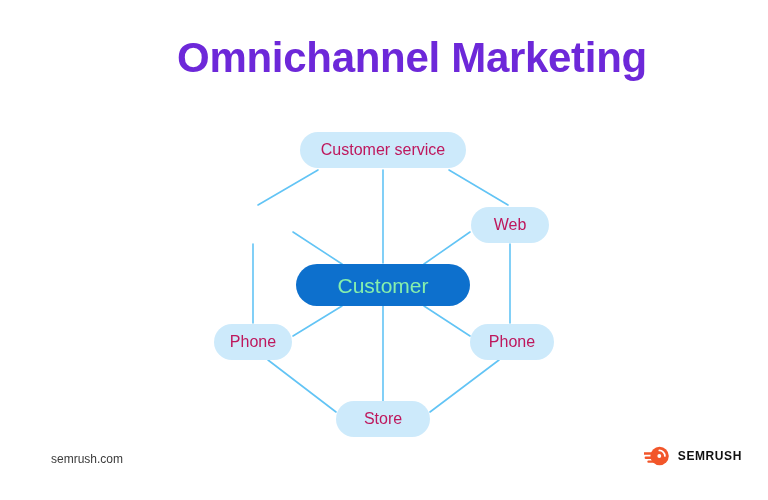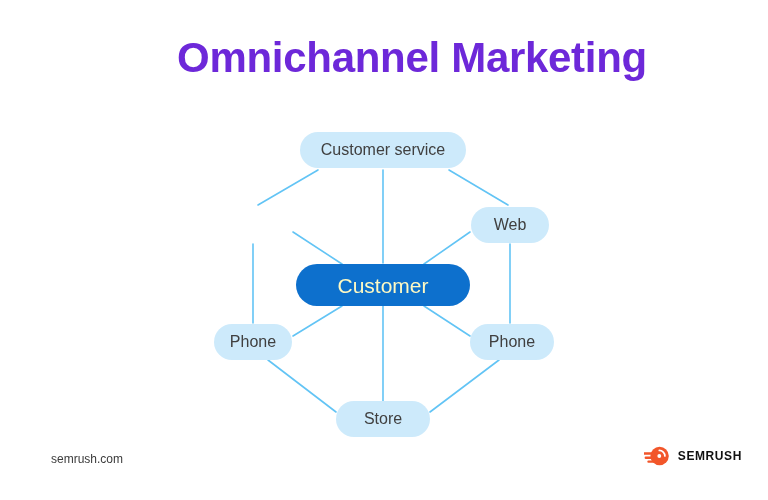--- a/index.html
+++ b/index.html
@@ -54,30 +54,30 @@
     height: 460px;
   }
 
   .node {
     position: absolute;
     box-sizing: border-box;
     display: flex;
     align-items: center;
     justify-content: center;
     background: #cdeafb;
-    color: #404040;
+    color: #be185d;
     border-radius: 22px;
     font-size: 16px;
     font-family: "Liberation Sans", sans-serif;
     white-space: nowrap;
     line-height: 1;
   }
   .node.center {
     background: #0d70cd;
-    color: #fef9c3;
+    color: #86efac;
     font-size: 21px;
     border-radius: 26px;
   }
 
   
   #node-customer-service { left: 300px; top: 132px; width: 166px; height: 36px; }
   #node-store            { left: 214px; top: 207px; width: 78px;  height: 36px; }
   #node-web              { left: 471px; top: 207px; width: 78px;  height: 36px; }
   #node-customer         { left: 296px; top: 264px; width: 174px; height: 42px; }
   #node-social           { left: 214px; top: 324px; width: 78px;  height: 36px; }

